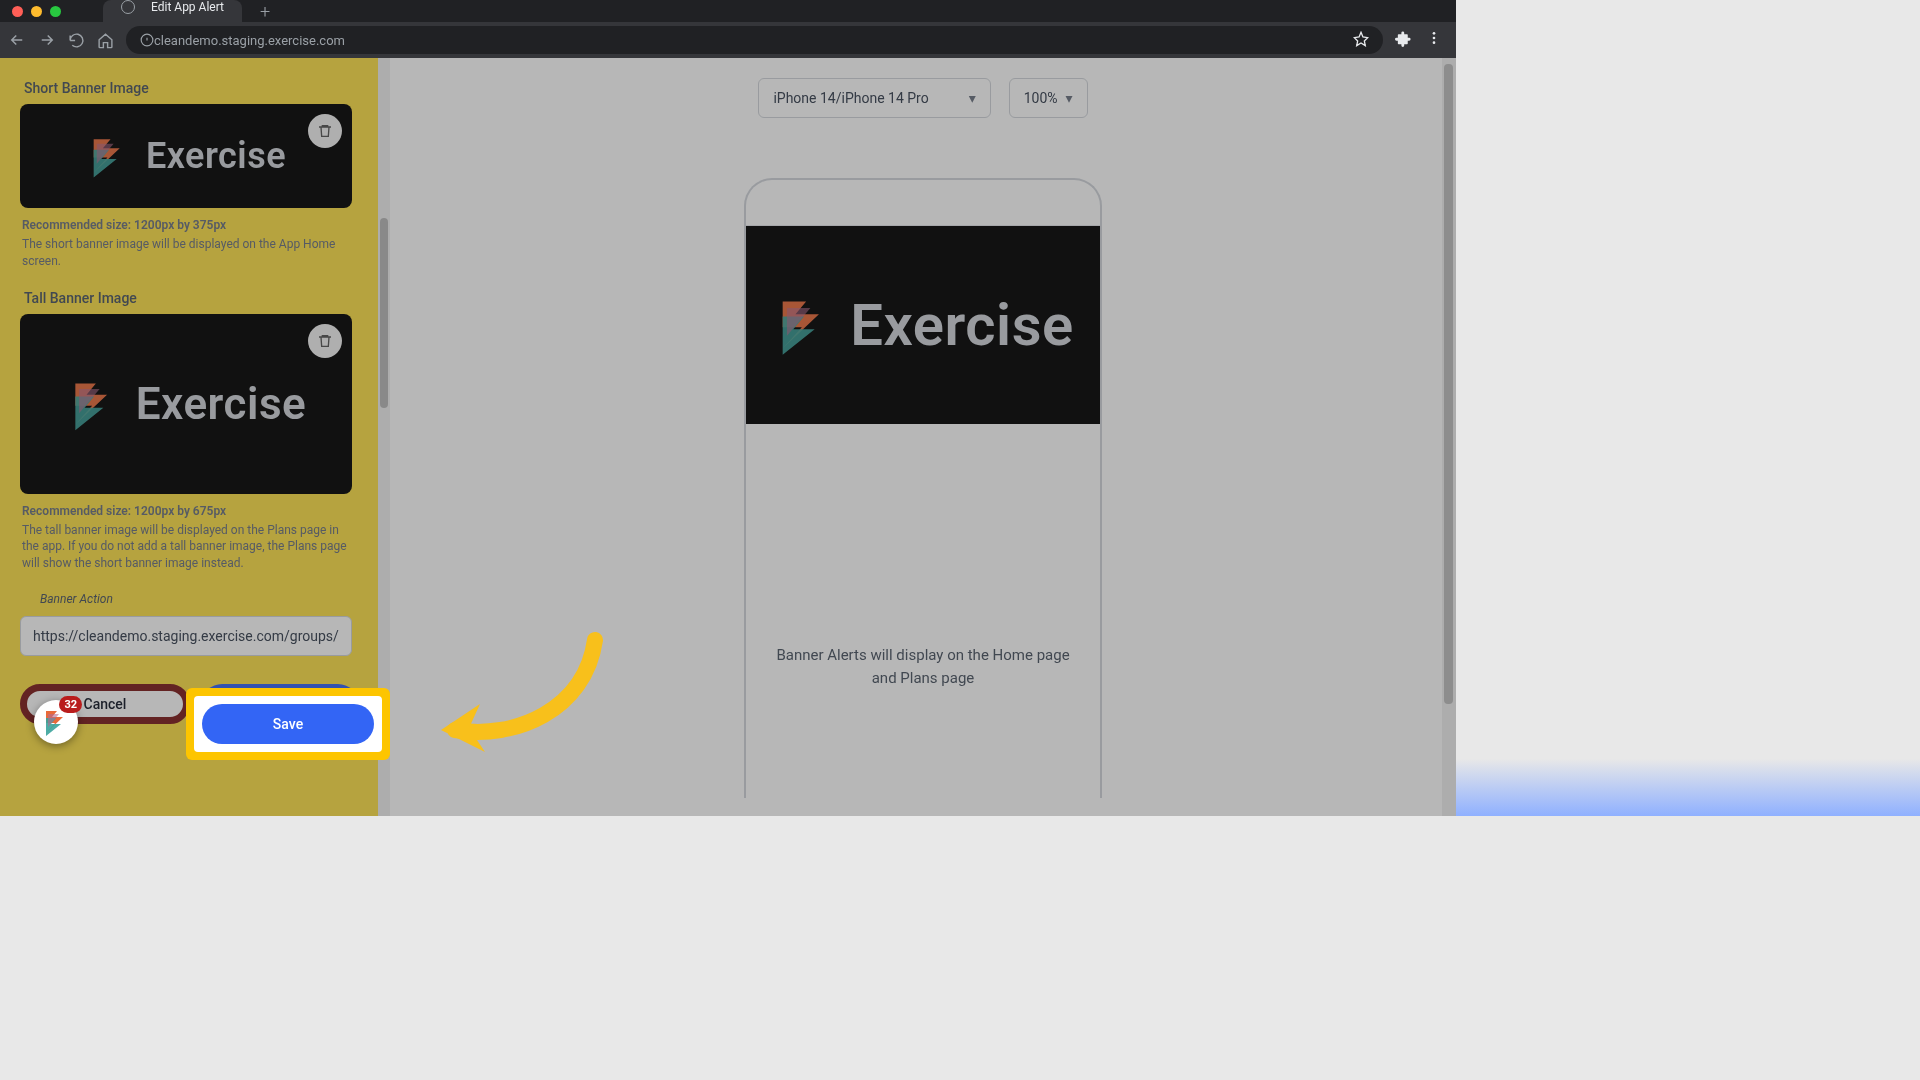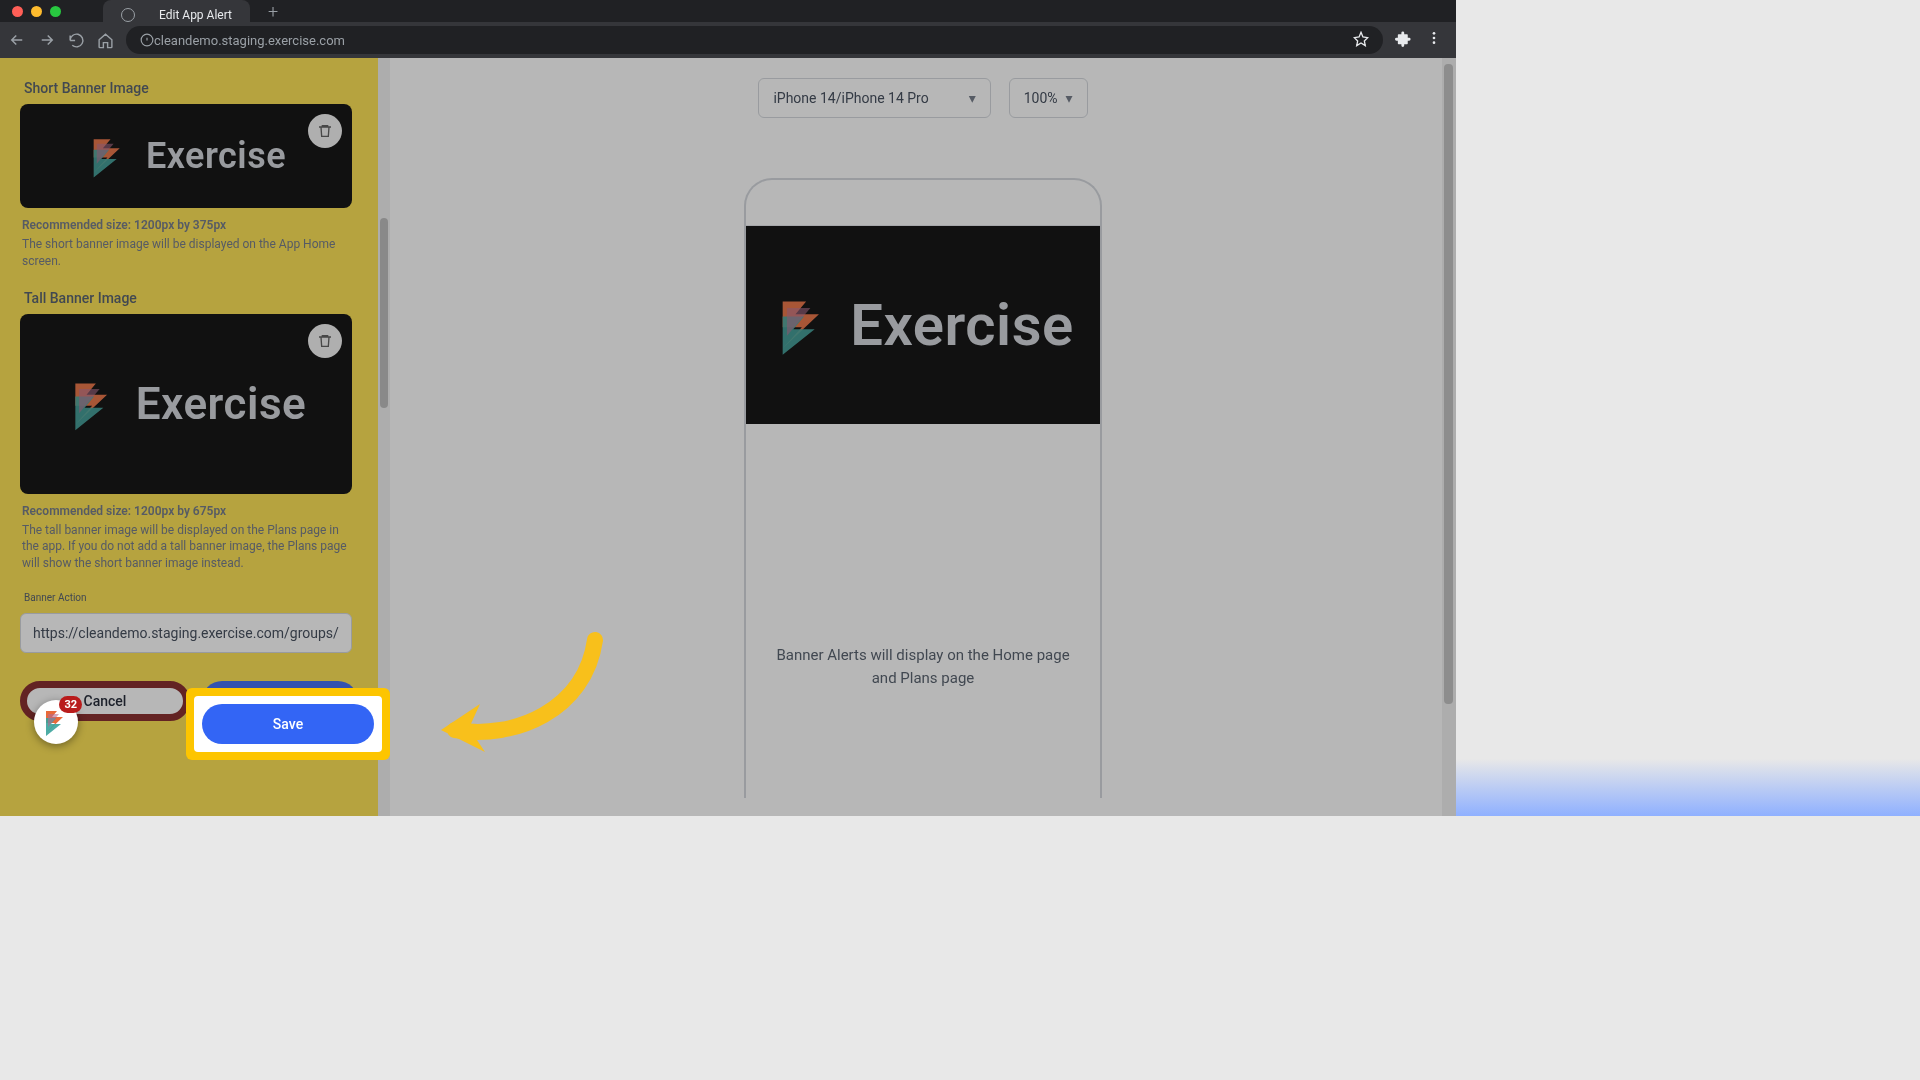--- a/index.html
+++ b/index.html
@@ -6,21 +6,21 @@
   html, body { width: 1456px; height: 816px; background: linear-gradient(to bottom, #e8e8e8 0%, #e8e8e8 93%, #8fb0ff 100%); overflow: hidden; }
 
   
   .browser-chrome { width: 100%; background: #202124; }
   .tab-row { display: flex; align-items: center; height: 22px; background: #202124; padding: 0; }
   .mac-controls { display: flex; gap: 8px; padding: 0 12px; }
   .mac-dot { width: 11px; height: 11px; border-radius: 50%; }
   .dot-red { background: #ff5f57; }
   .dot-yellow { background: #febc2e; }
   .dot-green { background: #28c840; }
-  .tab { display: flex; align-items: flex-end; background: #35363a; height: 22px; padding: 0 18px; border-top-left-radius: 8px; border-top-right-radius: 8px; gap: 24px; margin-left: 30px; }
+  .tab { display: flex; align-items: flex-start; background: #35363a; height: 22px; padding: 0 18px; border-top-left-radius: 8px; border-top-right-radius: 8px; gap: 16px; margin-left: 30px; }
   .tab-icon { width: 14px; height: 14px; border: 1.5px solid #9aa0a6; border-radius: 50%; position: relative; }
   .tab-title { color: #e8eaed; font-size: 12px; }
   .new-tab { color: #9aa0a6; font-size: 18px; margin-left: 18px; font-weight: 300; }
   .addr-row { display: flex; align-items: center; height: 36px; background: #35363a; padding: 0 8px; gap: 12px; }
   .nav-icon { color: #9aa0a6; display: flex; align-items: center; justify-content: center; cursor: pointer; }
   .url-bar { flex: 1; background: #202124; border-radius: 18px; height: 28px; display: flex; align-items: center; padding: 0 14px; gap: 0; color: #9aa0a6; font-size: 13px; }
   .url-bar .star { margin-left: auto; }
   .right-icons { display: flex; gap: 14px; color: #e8eaed; padding-right: 6px; }
 
   
@@ -30,21 +30,21 @@
   .sidebar-scroll { width: 12px; background: #f0f0f0; position: relative; }
   .scroll-thumb { position: absolute; width: 8px; left: 2px; background: #b9b9b9; border-radius: 4px; }
 
   .section-label { color: #4b5563; font-size: 14px; font-weight: 500; margin: 8px 4px; }
   .banner-box { position: relative; width: 332px; border-radius: 8px; overflow: hidden; margin-top: 6px; }
   .banner-short { height: 104px; background: #000; display: flex; align-items: center; justify-content: center; }
   .banner-tall { height: 180px; background: #000; display: flex; align-items: center; justify-content: center; }
   .delete-btn { position: absolute; top: 10px; right: 10px; width: 34px; height: 34px; background: #f3f3f3; border-radius: 50%; display: flex; align-items: center; justify-content: center; cursor: pointer; border: none; }
   .help-small { color: #6b7280; font-size: 12px; font-weight: 600; margin: 10px 2px 4px 2px; }
   .help-desc { color: #6b7280; font-size: 12px; margin: 0 2px 20px 2px; line-height: 1.4; }
-  .field-label { color: #4b5563; font-size: 10px; margin: 10px 4px; }
+  .field-label { color: #4b5563; font-size: 12px; margin: 10px 20px; font-style: italic; }
   .text-input { width: 332px; height: 40px; border: 1px solid #d1d5db; border-radius: 6px; padding: 0 12px; font-size: 14px; color: #374151; }
   .btn-row { display: flex; gap: 12px; margin-top: 28px; position: relative; z-index: 5; }
   .btn { flex: 1; height: 40px; border-radius: 20px; font-size: 14px; font-weight: 500; cursor: pointer; display: flex; align-items: center; justify-content: center; }
   .btn-cancel { background: #fff; border: 7px solid #7f1d1d; color: #111827; }
   .btn-save   { background: #3365f5; color: #fff; border: none; }
 
   
   .ex-logo { display: flex; align-items: center; gap: 14px; }
   .ex-logo svg { display: block; }
   .ex-text { color: #d1d5db; font-weight: 600; letter-spacing: 0.5px; }

